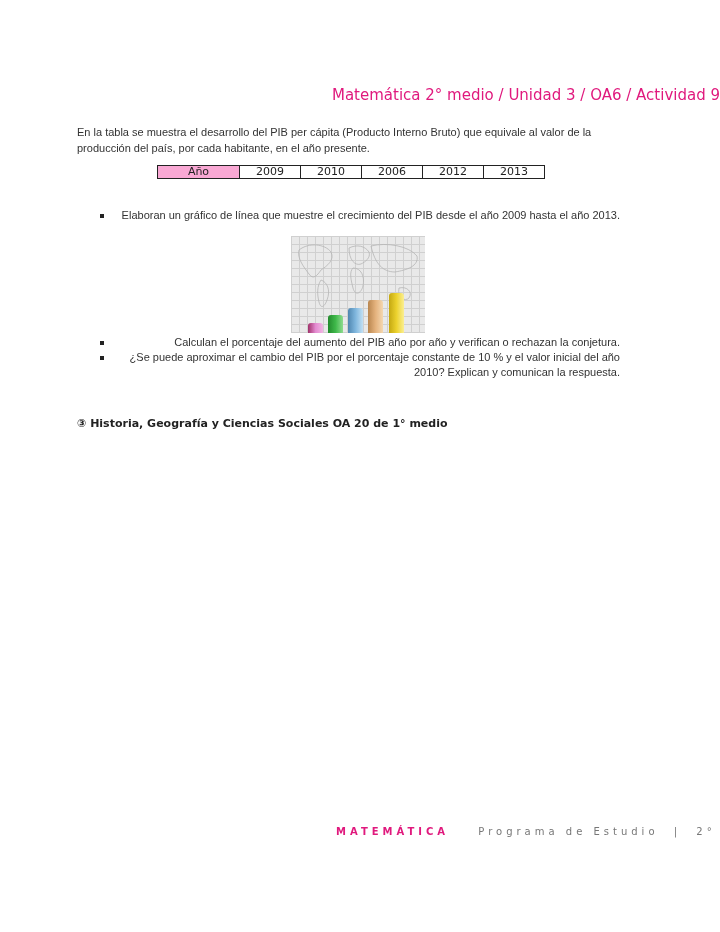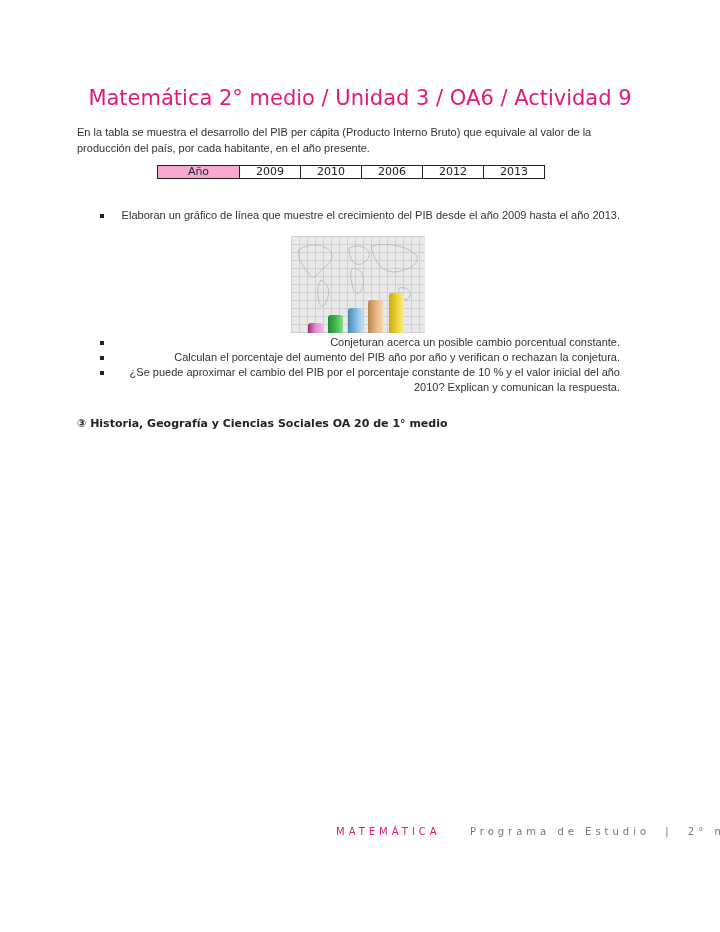--- a/index.html
+++ b/index.html
@@ -1,22 +1,22 @@
 <!DOCTYPE html>
 <html><head>
 <meta charset="utf-8">
 <style>
   html, body { margin: 0; padding: 0; background: #ffffff; }
   body {
     width: 720px; height: 932px; position: relative; overflow: hidden;
     font-family: "Liberation Sans", sans-serif; color: #222;
   }
   .title {
-    position: absolute; top: 86px; left: 0; width: 720px; text-align: center;
-    color: #e0197d; font-size: 21px; font-family: "DejaVu Sans", sans-serif;
+    position: absolute; top: 86px; left: 0; width: 720px; text-align: right;
+    color: #e0197d; font-size: 15px; font-family: "DejaVu Sans", sans-serif;
   }
   .intro {
     position: absolute; top: 124px; left: 77px; width: 560px;
     font-size: 11px; line-height: 16px; color: #333;
   }
   table.pib {
     position: absolute; top: 165px; left: 157px; border-collapse: collapse;
     font-size: 11px; font-family: "DejaVu Sans", sans-serif;
   }
   table.pib td {
@@ -50,21 +50,21 @@
     position: absolute; bottom: 0; width: 15px; border-radius: 3px 3px 0 0;
   }
   .section {
     position: absolute; top: 417px; left: 77px; font-size: 11px; font-weight: bold;
     font-family: "DejaVu Sans", sans-serif; color: #222;
   }
   .footer {
     position: absolute; top: 826px; left: 336px; font-size: 10px; letter-spacing: 4px;
     font-family: "DejaVu Sans", sans-serif; white-space: nowrap;
   }
-  .footer .subj { color: #e0197d; font-weight: normal; }
+  .footer .subj { color: #e0197d; font-weight: bold; }
   .footer .prog { color: #777; margin-left: 22px; }
   .footer .sep { color: #777; margin: 0 8px; }
   .footer .lvl { color: #777; }
 </style>
 </head>
 <body>
 
 <div class="title">Matemática 2° medio / Unidad 3 / OA6 / Actividad 9</div>
 
 <div class="intro">En la tabla se muestra el desarrollo del PIB per cápita (Producto Interno Bruto) que equivale al valor de la producción del país, por cada habitante, en el año presente.</div>
@@ -96,21 +96,20 @@
     <path d="M108 52 C116 50, 122 56, 118 62 C114 66, 106 62, 108 52 Z" fill="none" stroke="#b5b5b5" stroke-width="0.8"></path>
   </svg>
   <div class="bar" style="left:17px; height:10px; background:linear-gradient(90deg,#a0306a,#e38ad0,#f2b6e4);"></div>
   <div class="bar" style="left:37px; height:18px; background:linear-gradient(90deg,#238a2d,#3fb84a,#8fdc8f);"></div>
   <div class="bar" style="left:57px; height:25px; background:linear-gradient(90deg,#4f86b0,#7fb6dd,#c2e0f4);"></div>
   <div class="bar" style="left:77px; height:33px; background:linear-gradient(90deg,#b9864f,#e4b27d,#f5d7b0);"></div>
   <div class="bar" style="left:98px; height:40px; background:linear-gradient(90deg,#c4a811,#ecd22e,#fbef92);"></div>
 </div>
 
 <ul class="bullets b2">
-  <li>Conjeturan acerca un posible cambio porcentual constante.</li>
   <li>Calculan el porcentaje del aumento del PIB año por año y verifican o rechazan la conjetura.</li>
   <li>¿Se puede aproximar el cambio del PIB por el porcentaje constante de 10 % y el valor inicial del año 2010? Explican y comunican la respuesta.</li>
 </ul>
 
 <div class="section">③ Historia, Geografía y Ciencias Sociales OA 20 de 1° medio</div>
 
 <div class="footer">
   <span class="subj">MATEMÁTICA</span>
   <span class="prog">Programa de Estudio</span>
   <span class="sep">|</span>

